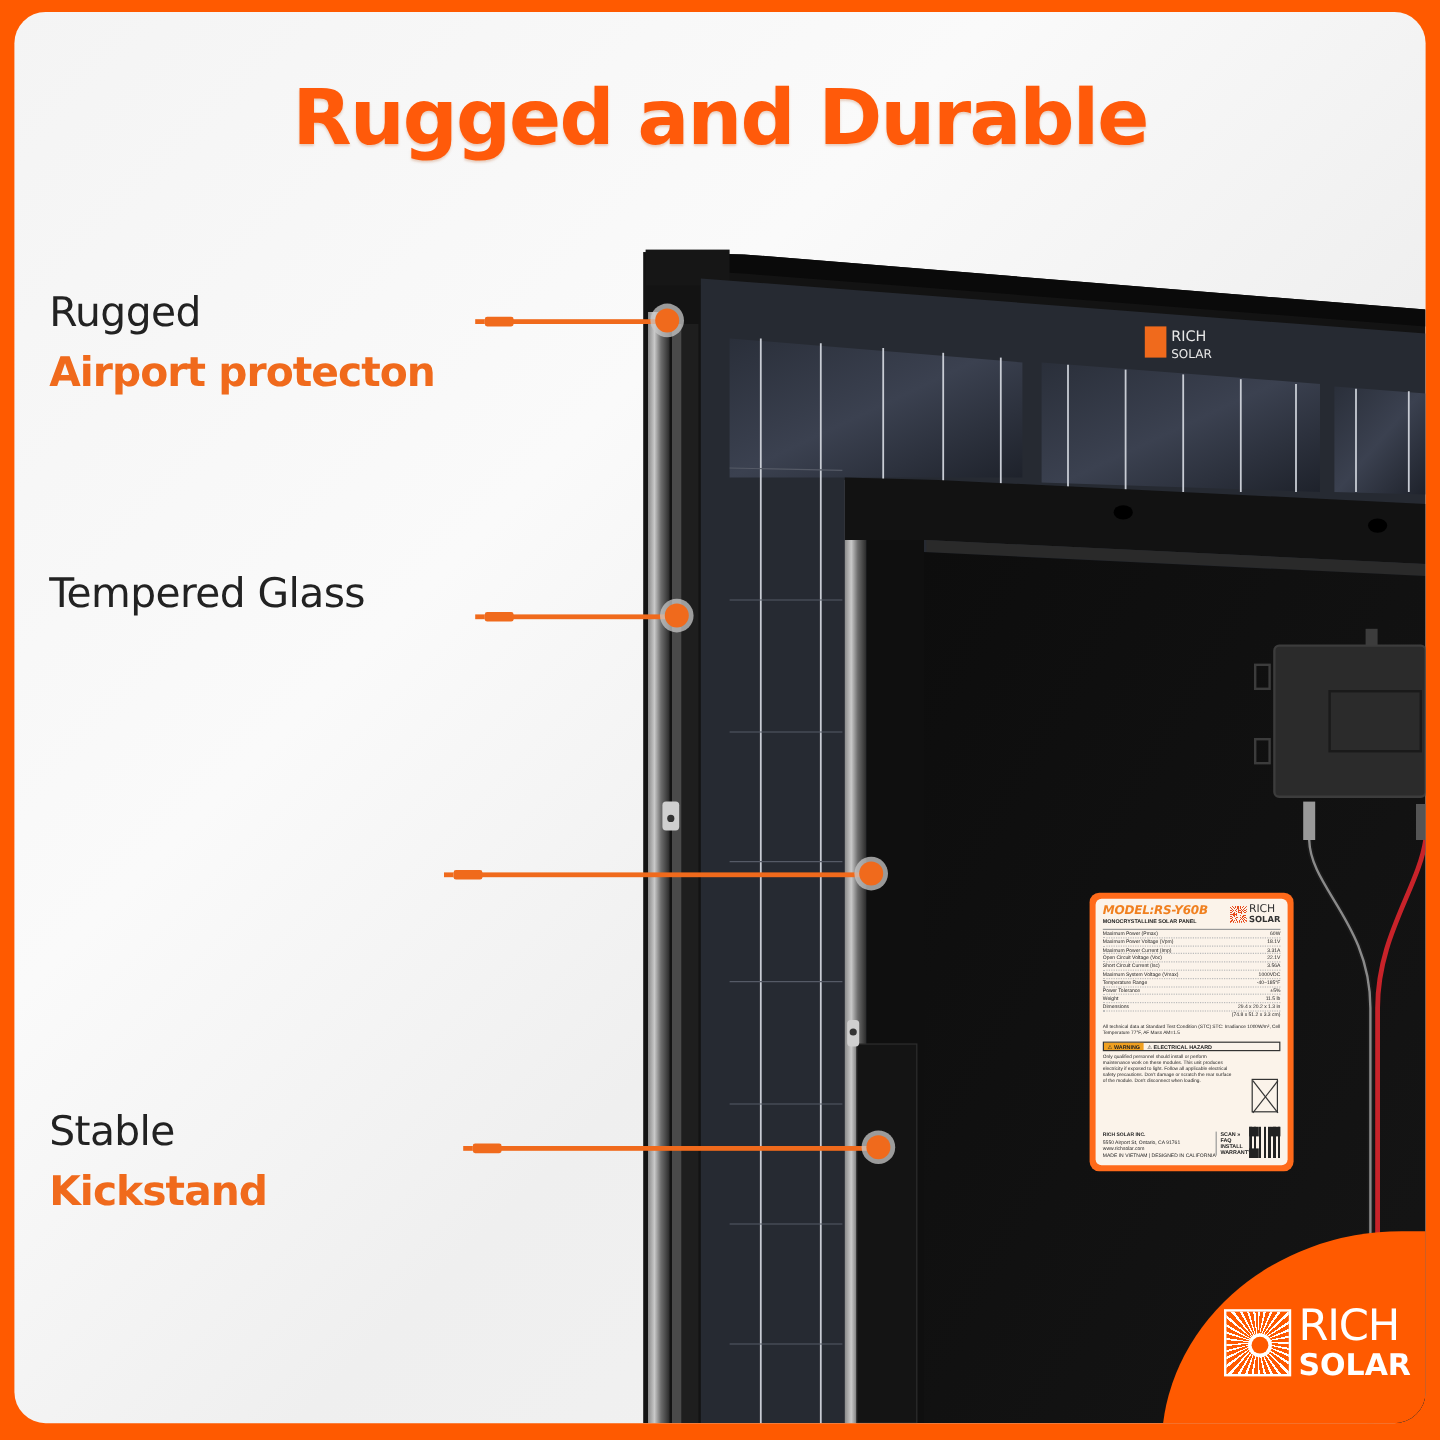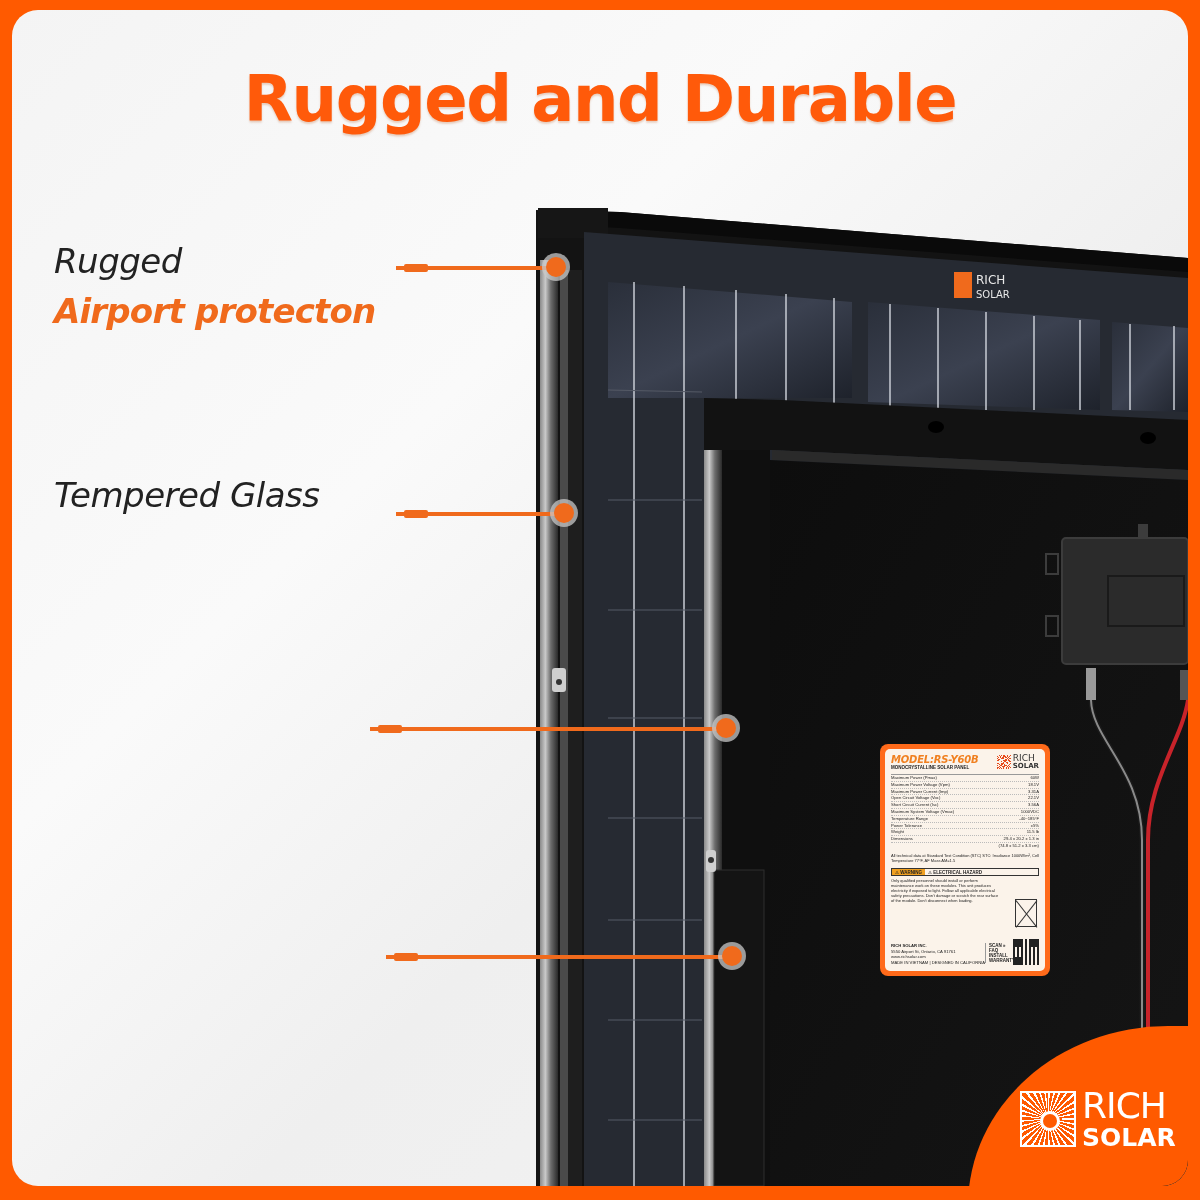--- a/index.html
+++ b/index.html
@@ -13,21 +13,21 @@
   }
 
   .title {
     position: absolute; left: 0; right: 0; top: 52px; text-align: center;
     font-family: "DejaVu Sans", sans-serif; font-weight: bold; font-size: 64px;
     letter-spacing: -1.5px; color: #ff5a0a;
     text-shadow: 0 2px 2px rgba(180,80,20,0.25);
   }
 
   
-  .feature { position: absolute; left: 42px; font-style: italic; }
+  .feature { position: absolute; left: 29px; }
   .feature .line { display: block; font-size: 34px; line-height: 50px; white-space: nowrap; }
   .feature .dark { color: #222; font-family: "DejaVu Sans", sans-serif; font-weight: normal; letter-spacing: -0.5px; }
   .feature .accent { color: #f06a1c; font-family: "DejaVu Sans", sans-serif; font-weight: bold; letter-spacing: -0.8px; }
 
   
   .callout { position: absolute; height: 14px; }
   .callout .plug { position: absolute; left: 0; top: 3px; width: 24px; height: 8px; background: #f06a1c; border-radius: 2px; }
   .callout .plug::before { content: ""; position: absolute; left: -8px; top: 2px; width: 8px; height: 4px; background: #f06a1c; }
   .callout .wire { position: absolute; left: 22px; right: 8px; top: 5px; height: 4px; background: #f06a1c; }
   .callout .dot {
@@ -49,21 +49,21 @@
     background: repeating-conic-gradient(from 0deg at 50% 50%, #fff 0deg 4deg, transparent 4deg 11deg);
     border: 2px solid #fff;
   }
   .sun-mark::after { content: ""; position: absolute; left: 21px; top: 21px; width: 14px; height: 14px; border-radius: 50%; background: #ff5a00; box-shadow: 0 0 0 3px #fff; }
   .logo-text { display: flex; flex-direction: column; color: #fff; font-family: "DejaVu Sans", sans-serif; line-height: 1; }
   .logo-text .l1 { font-size: 36px; font-weight: normal; letter-spacing: -1px; }
   .logo-text .l2 { font-size: 25px; font-weight: bold; letter-spacing: 0px; margin-top: 1px; }
 
   
   .spec {
-    position: absolute; left: 868px; top: 734px; width: 170px; height: 232px;
+    position: absolute; left: 896px; top: 734px; width: 170px; height: 232px;
     background: #ff6a1a; border-radius: 8px; padding: 5px;
   }
   .spec-inner { width: 100%; height: 100%; background: #fbf3ea; border-radius: 5px; padding: 5px 6px; position: relative; overflow: hidden; }
   .spec-head { display: flex; justify-content: space-between; align-items: flex-start; }
   .spec-model { font-family: "DejaVu Sans", sans-serif; font-weight: bold; font-style: italic; font-size: 10px; color: #f08020; letter-spacing: -0.2px; white-space: nowrap; }
   .spec-sub { font-size: 4.5px; font-weight: bold; color: #222; white-space: nowrap; }
   .spec-logo { display: flex; align-items: center; gap: 2px; }
   .spec-logo .mini-sun { width: 14px; height: 14px; background: repeating-conic-gradient(#e84a1a 0deg 6deg, #fbf3ea 6deg 14deg); }
   .spec-logo .mini-text { font-family: "DejaVu Sans", sans-serif; color: #333; line-height: 0.95; display: flex; flex-direction: column; }
   .spec-logo .mini-text span:first-child { font-size: 9px; }
@@ -205,20 +205,24 @@
   <div class="feature" style="top:226px;">
     <span class="line dark">Rugged</span>
     <span class="line accent">Airport protecton</span>
   </div>
 
   <div class="feature" style="top:460px;">
     <span class="line dark">Tempered Glass</span>
   </div>
 
 
+  <div class="feature" style="top:908px;">
+    <span class="line dark">Stable</span>
+    <span class="line accent">Kickstand</span>
+  </div>
 
   <div class="callout" style="left:392px; top:251px; width:160px;">
     <span class="plug"></span>
     <span class="wire"></span>
     <span class="dot"></span>
   </div>
   <div class="callout" style="left:392px; top:497px; width:168px;">
     <span class="plug"></span>
     <span class="wire"></span>
     <span class="dot"></span>

